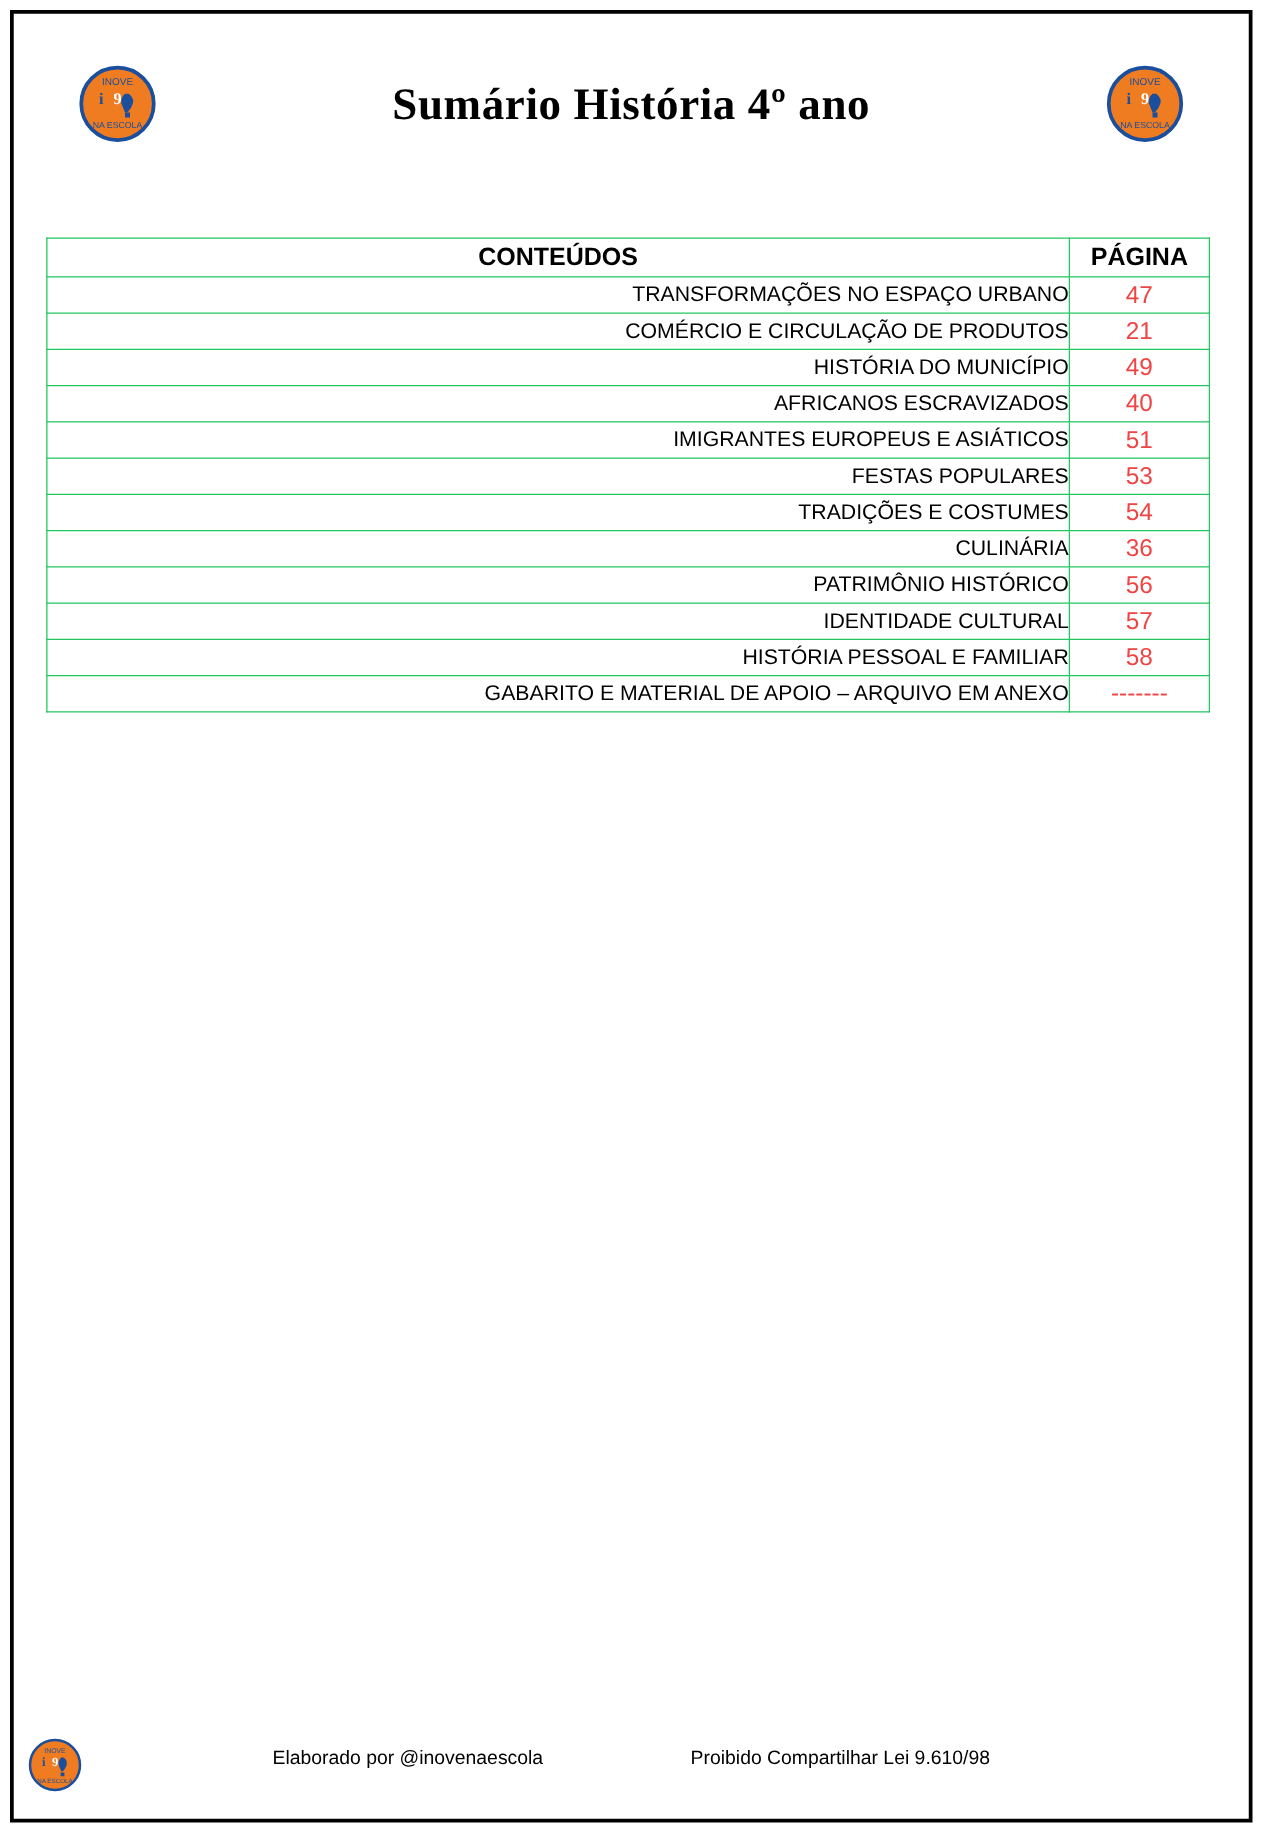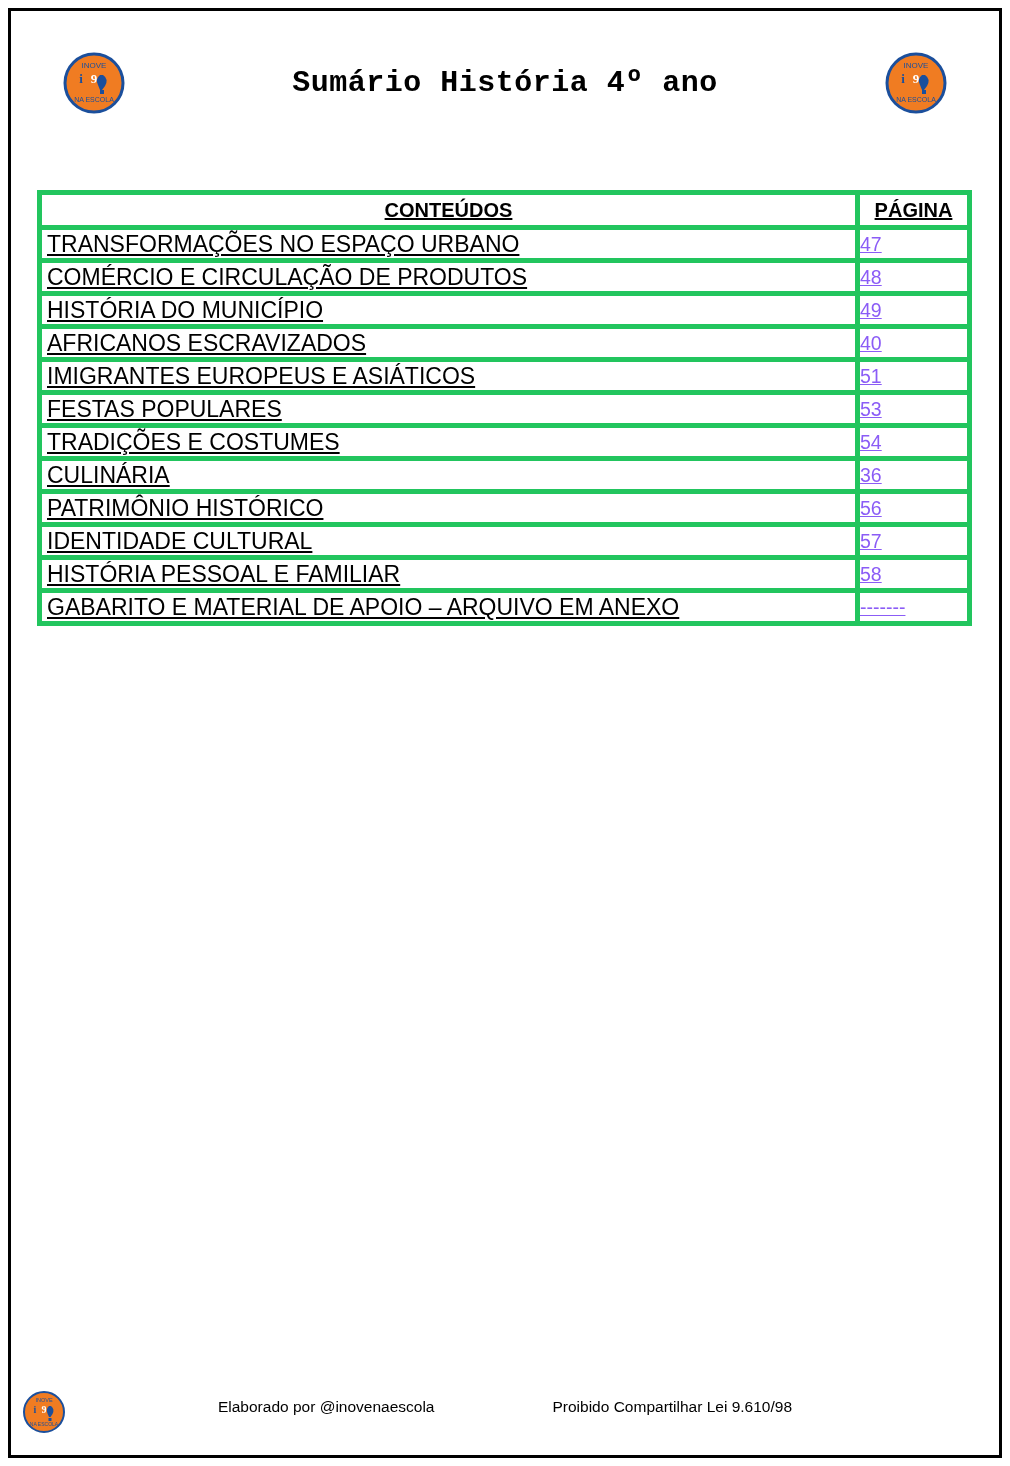--- a/index.html
+++ b/index.html
@@ -41,64 +41,63 @@
     box-sizing: border-box;
   }
   .logo {
     width: 62px;
     height: 62px;
     flex: 0 0 auto;
     position: relative;
   }
   .logo svg { display: block; }
   .title {
-    font-family: Liberation Mono, monospace;
+    font-family: Liberation Serif, serif;
     font-weight: bold;
-    font-size: 30px;
+    font-size: 36px;
     color: #000000;
     letter-spacing: 0.5px;
     white-space: nowrap;
     text-align: center;
     flex: 1 1 auto;
   }
 
   table.toc {
     position: absolute;
     left: 37px;
     top: 190px;
     width: 930px;
     border-collapse: collapse;
     table-layout: fixed;
   }
   table.toc td, table.toc th {
-    border: 5px solid #22c55e;
+    border: 1px solid #22c55e;
     padding: 0;
     vertical-align: middle;
-    text-decoration: underline;
   }
   table.toc th {
     font-size: 20px;
     font-weight: bold;
     text-align: center;
     height: 30px;
     color: #000000;
   }
   table.toc td.content-cell {
-    font-size: 23px;
-    text-align: left;
+    font-size: 17px;
+    text-align: right;
     padding-left: 5px;
     height: 28px;
     color: #000000;
     white-space: nowrap;
   }
   table.toc td.page-cell {
     font-size: 19.5px;
-    text-align: left;
+    text-align: center;
     height: 28px;
-    color: #8b5cf6;
+    color: #ef4444;
   }
   col.c-content { width: 818px; }
   col.c-page { width: 112px; }
 
   .footer {
     position: absolute;
     left: 8px;
     bottom: 8px;
     width: 994px;
     height: 78px;
@@ -171,21 +170,21 @@
         <th>PÁGINA</th>
       </tr>
     </thead>
     <tbody>
       <tr>
         <td class="content-cell">TRANSFORMAÇÕES NO ESPAÇO URBANO</td>
         <td class="page-cell">47</td>
       </tr>
       <tr>
         <td class="content-cell">COMÉRCIO E CIRCULAÇÃO DE PRODUTOS</td>
-        <td class="page-cell">48</td>
+        <td class="page-cell">21</td>
       </tr>
       <tr>
         <td class="content-cell">HISTÓRIA DO MUNICÍPIO</td>
         <td class="page-cell">49</td>
       </tr>
       <tr>
         <td class="content-cell">AFRICANOS ESCRAVIZADOS</td>
         <td class="page-cell">40</td>
       </tr>
       <tr>

